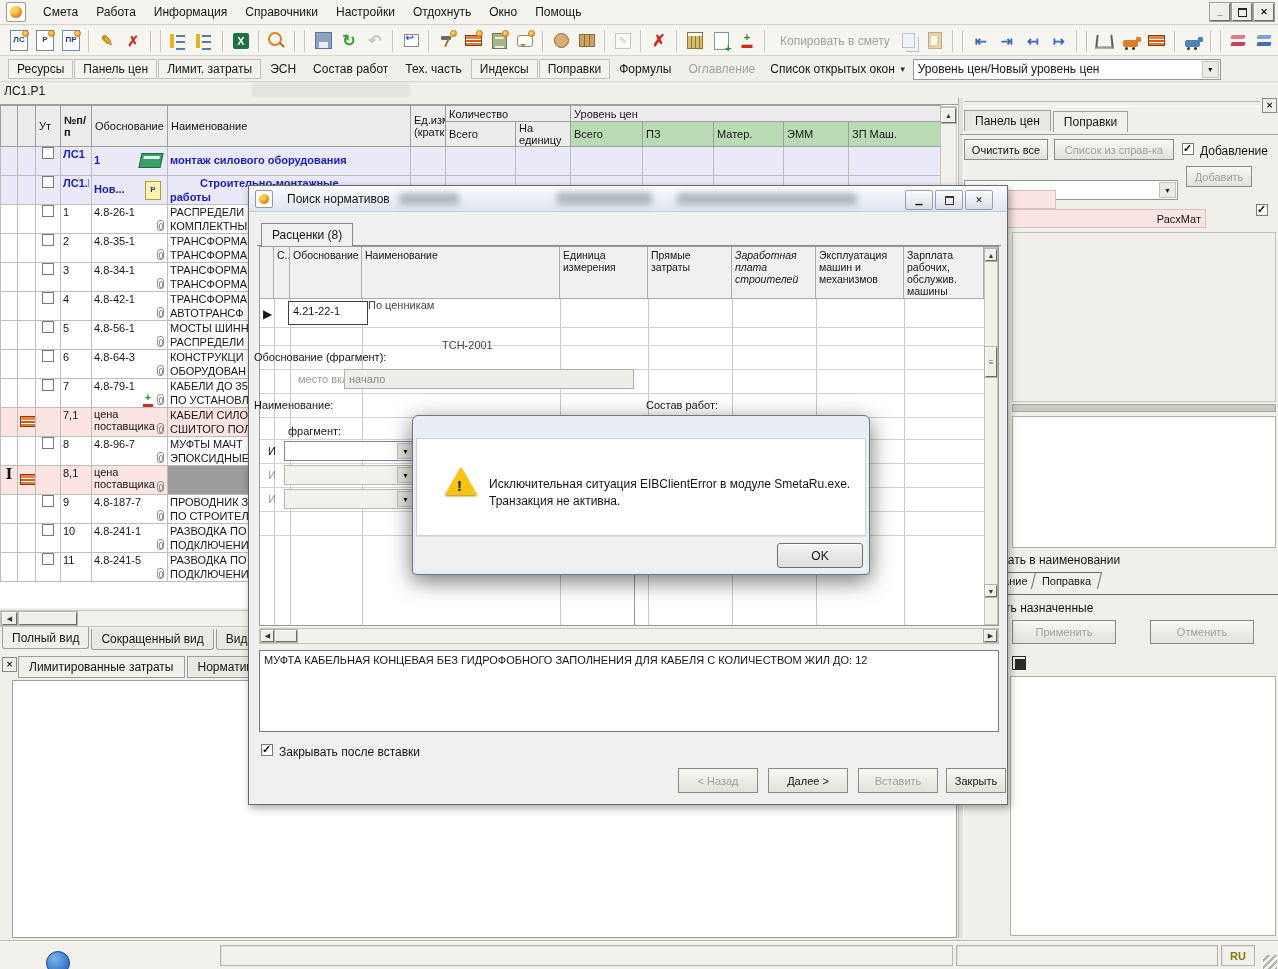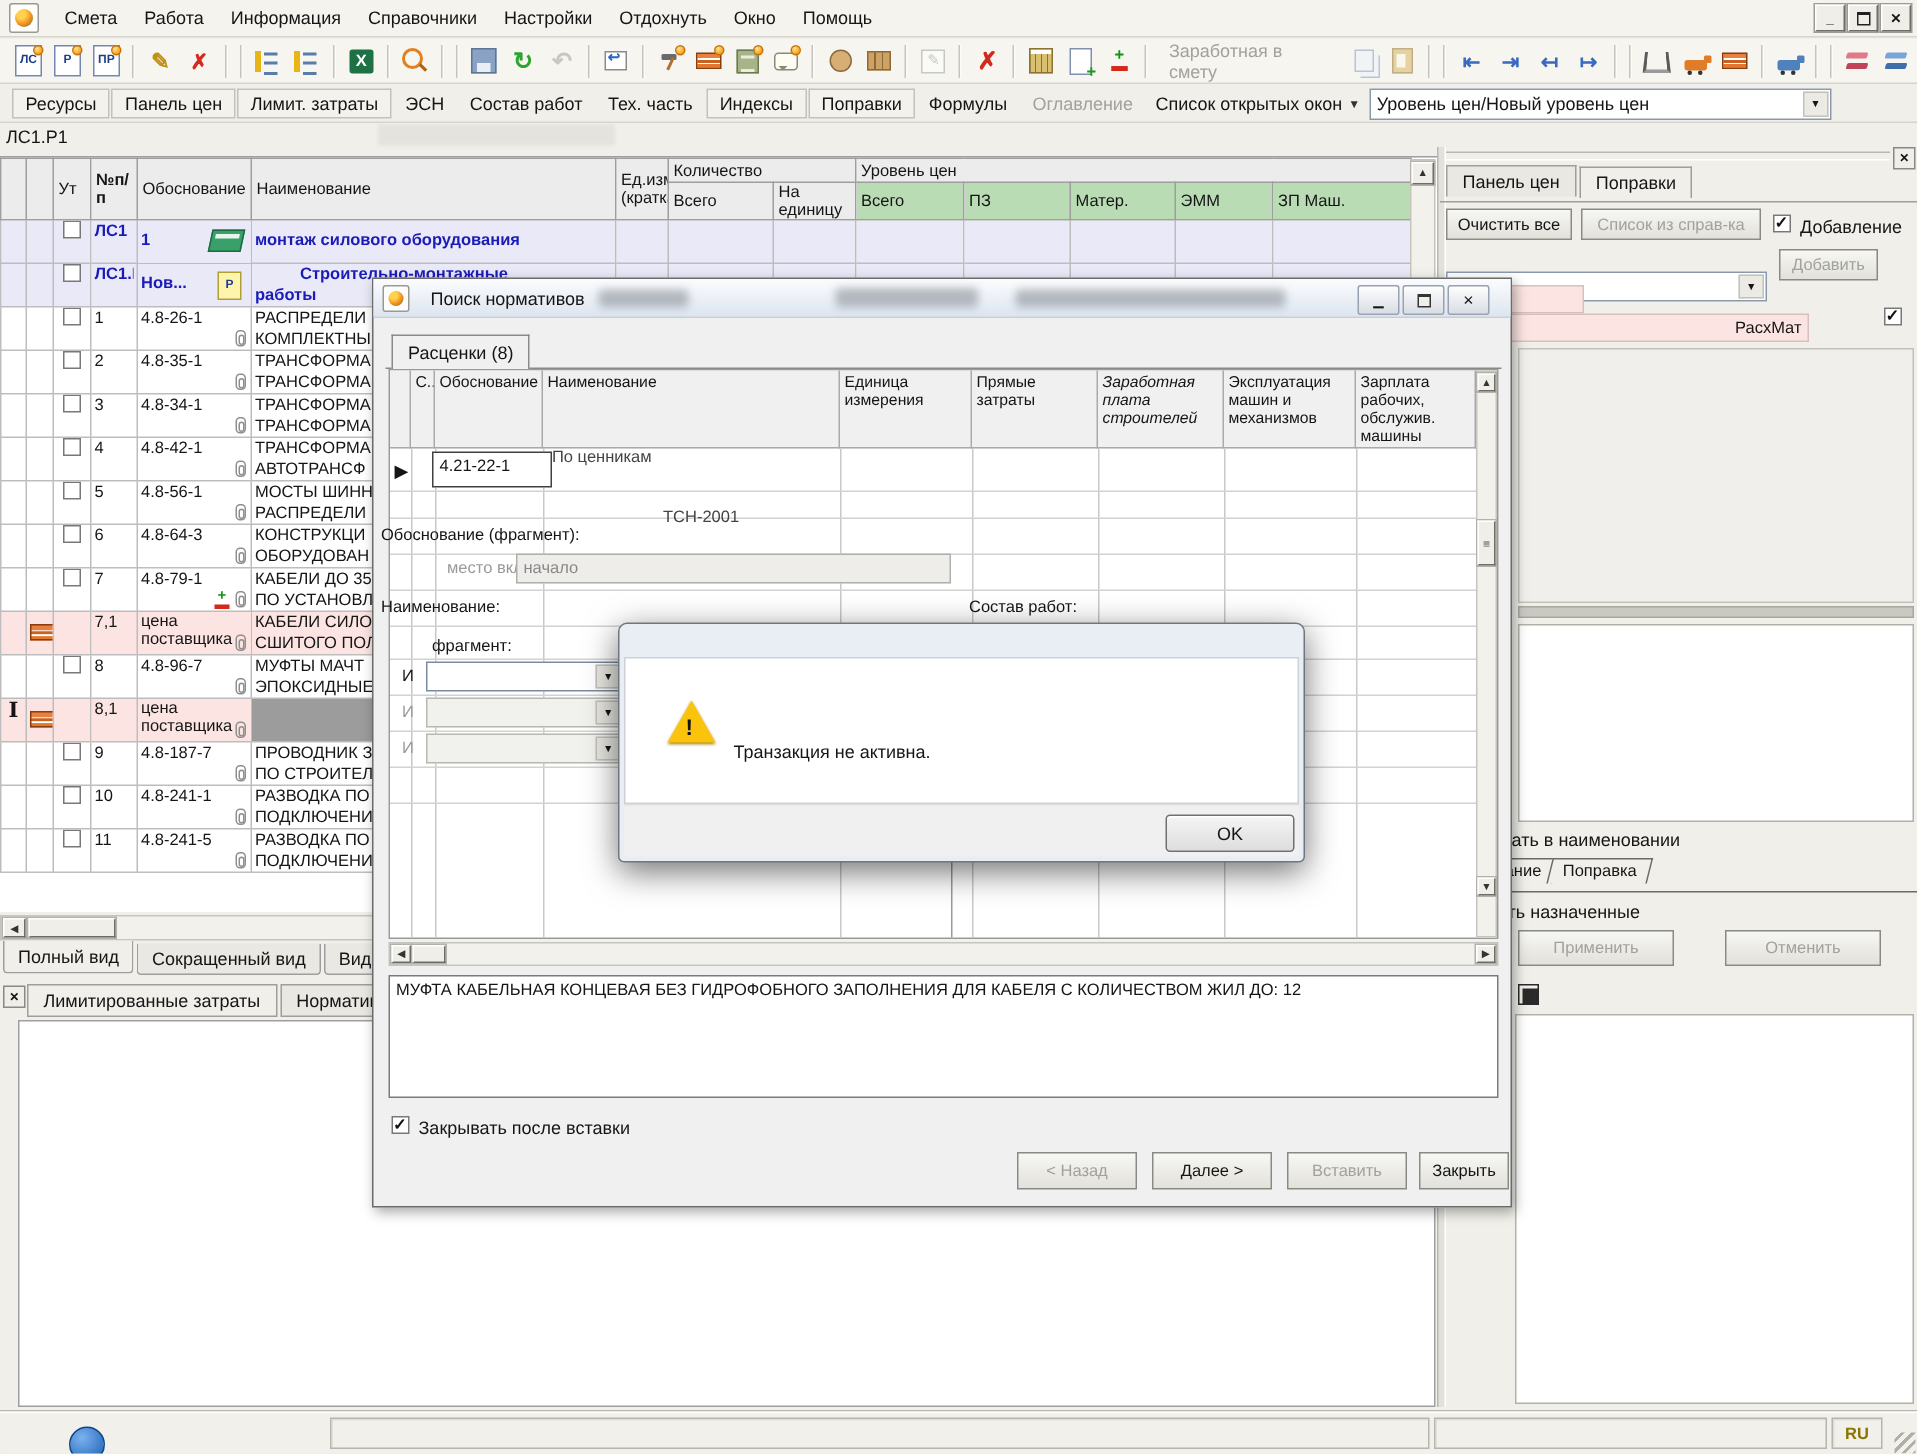--- a/index.html
+++ b/index.html
@@ -344,21 +344,21 @@
   <span class="ti">
       <span class="docp"></span>
     </span>
   <span class="ti">
       <span class="pm">
         <span class="p">+</span>
         <span class="m">▬</span>
       </span>
     </span>
   <span class="tsep"></span>
-  <span id="copy-label" class="dis">Заработная в смету</span>
+  <span id="copy-label" class="dis">Копировать в смету</span>
   <span class="ti off">
       <span class="copy2"></span>
     </span>
   <span class="ti off">
       <span class="paste"></span>
     </span>
   <span class="tsep"></span>
     <span class="tsep"></span>
   <span class="ti">
       <span class="g-ind">⇤</span>
@@ -1011,20 +1011,21 @@
 
 <div id="warn" class="abs">
   <div id="warn-title" class="abs">
     <span>Предупреждение</span>
     <span class="glassblob" style="left:250px;top:4px;width:80px;height:13px;background:#8a9098;"></span>
     <span id="warn-close">✕</span>
   </div>
   <div id="warn-body" class="abs">
     <span class="warn-tri"></span>
     <span class="warn-ex">!</span>
+    <span class="flabel" style="left:72px;top:38px;font-size:12px;">Исключительная ситуация EIBClientError в модуле SmetaRu.exe.</span>
     <span class="flabel" style="left:72px;top:55px;font-size:12px;">Транзакция не активна.</span>
   </div>
   <div id="warn-foot" class="abs">
     <span id="warn-ok">OK</span>
   </div>
 </div>
 
 
 <div id="statusbar" class="abs">
   <div class="sp" style="left:220px;width:733px;"></div>

